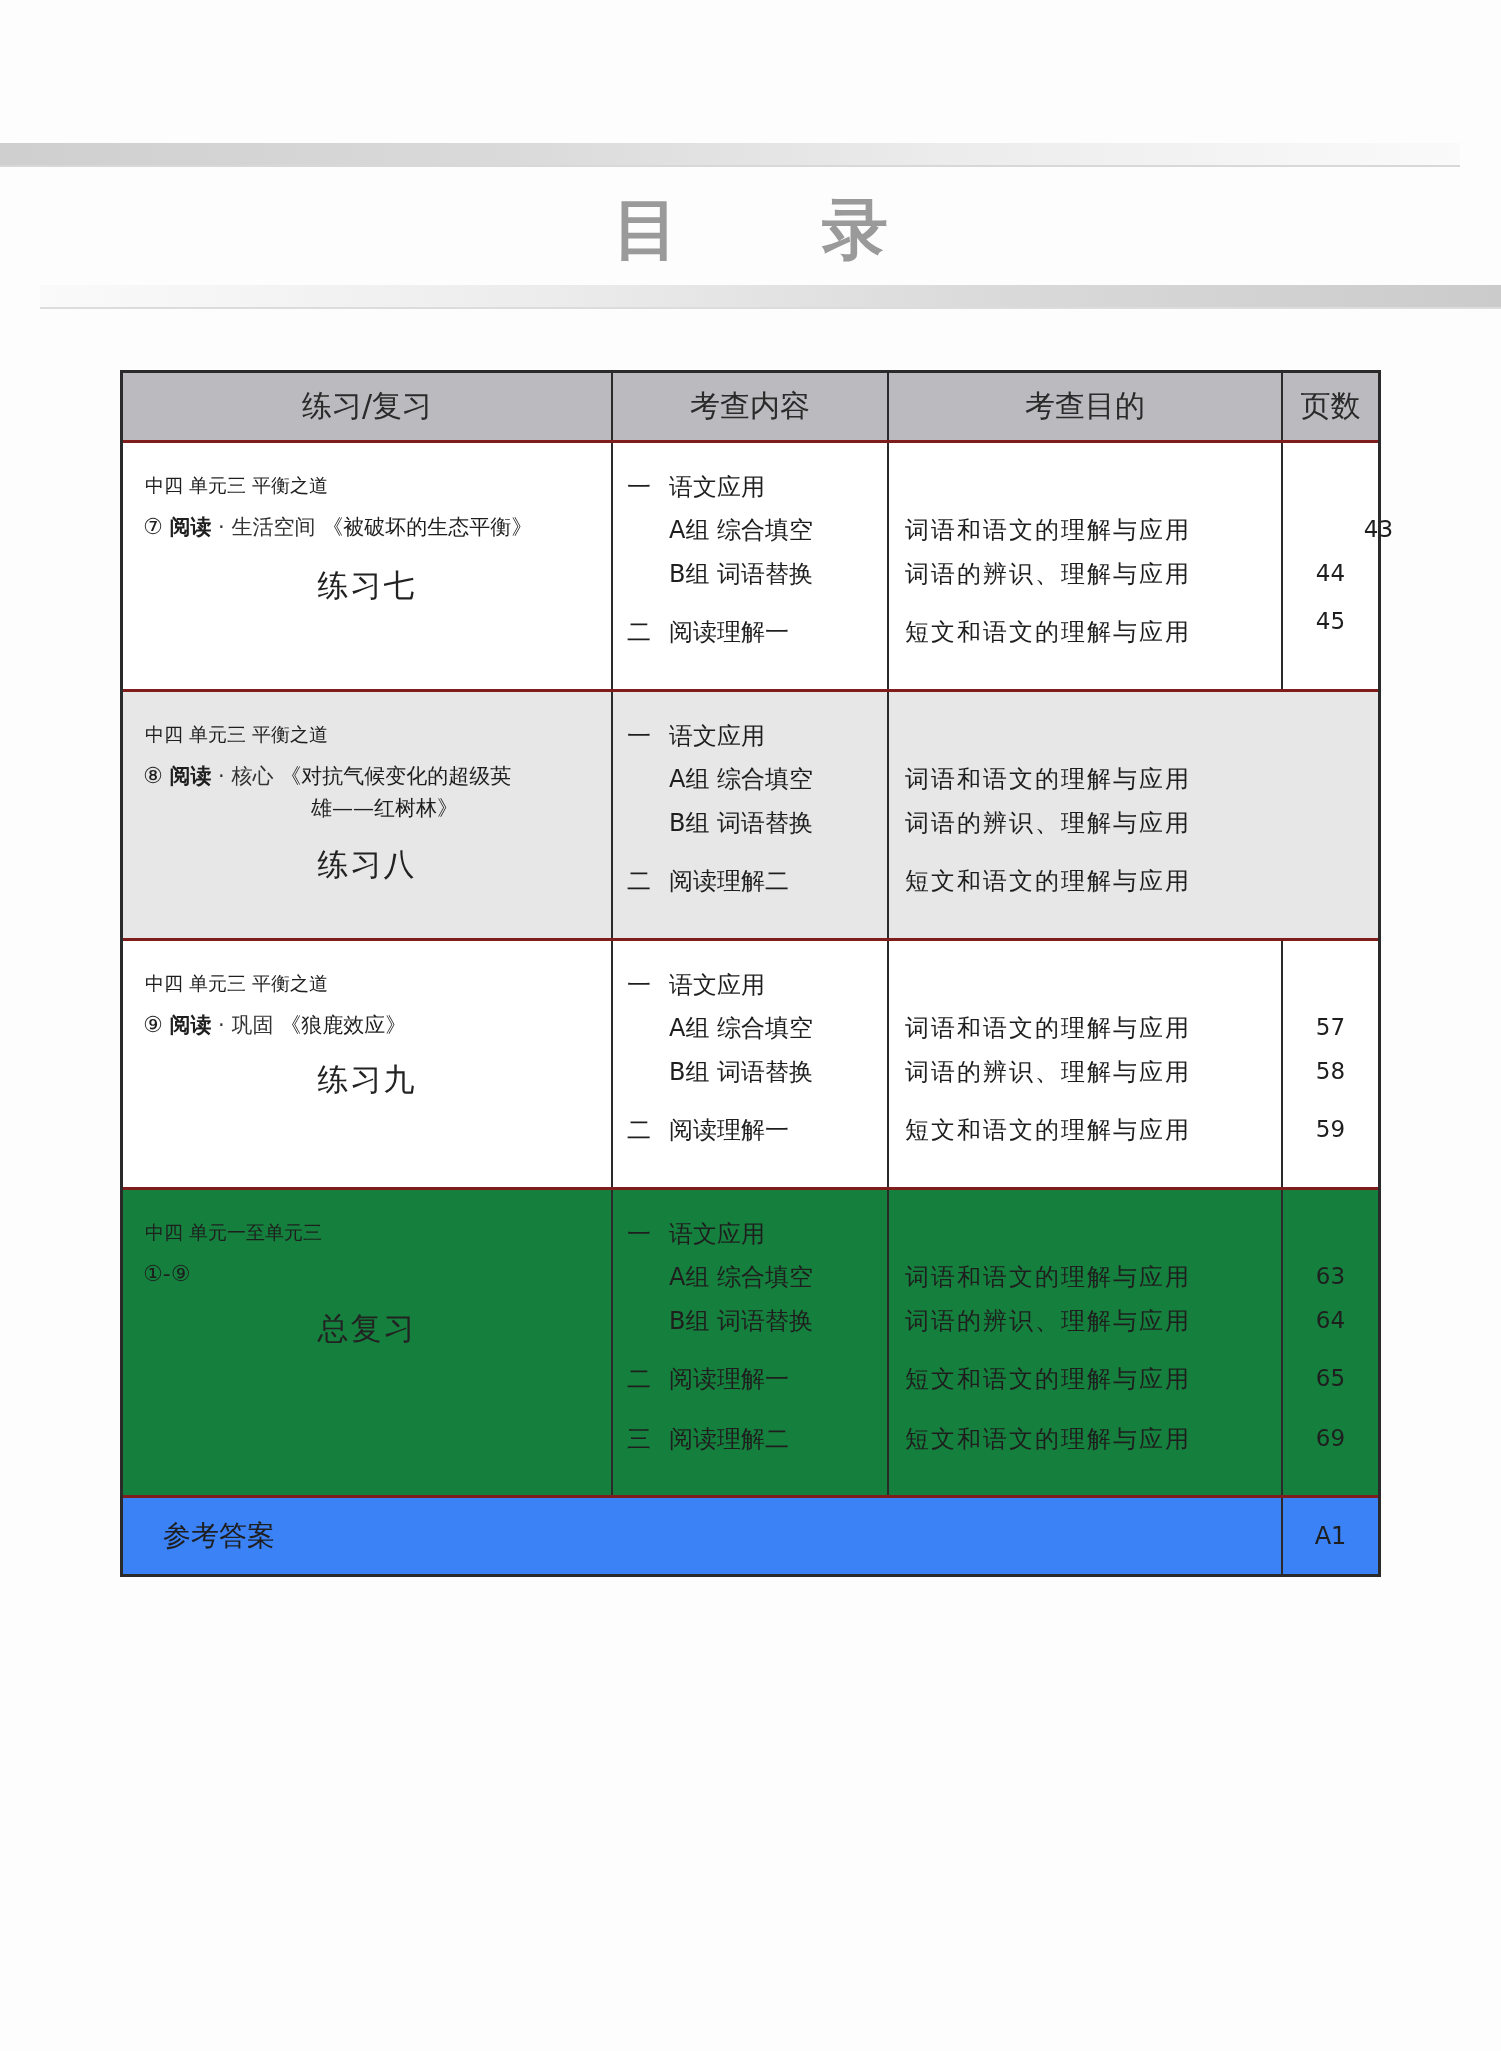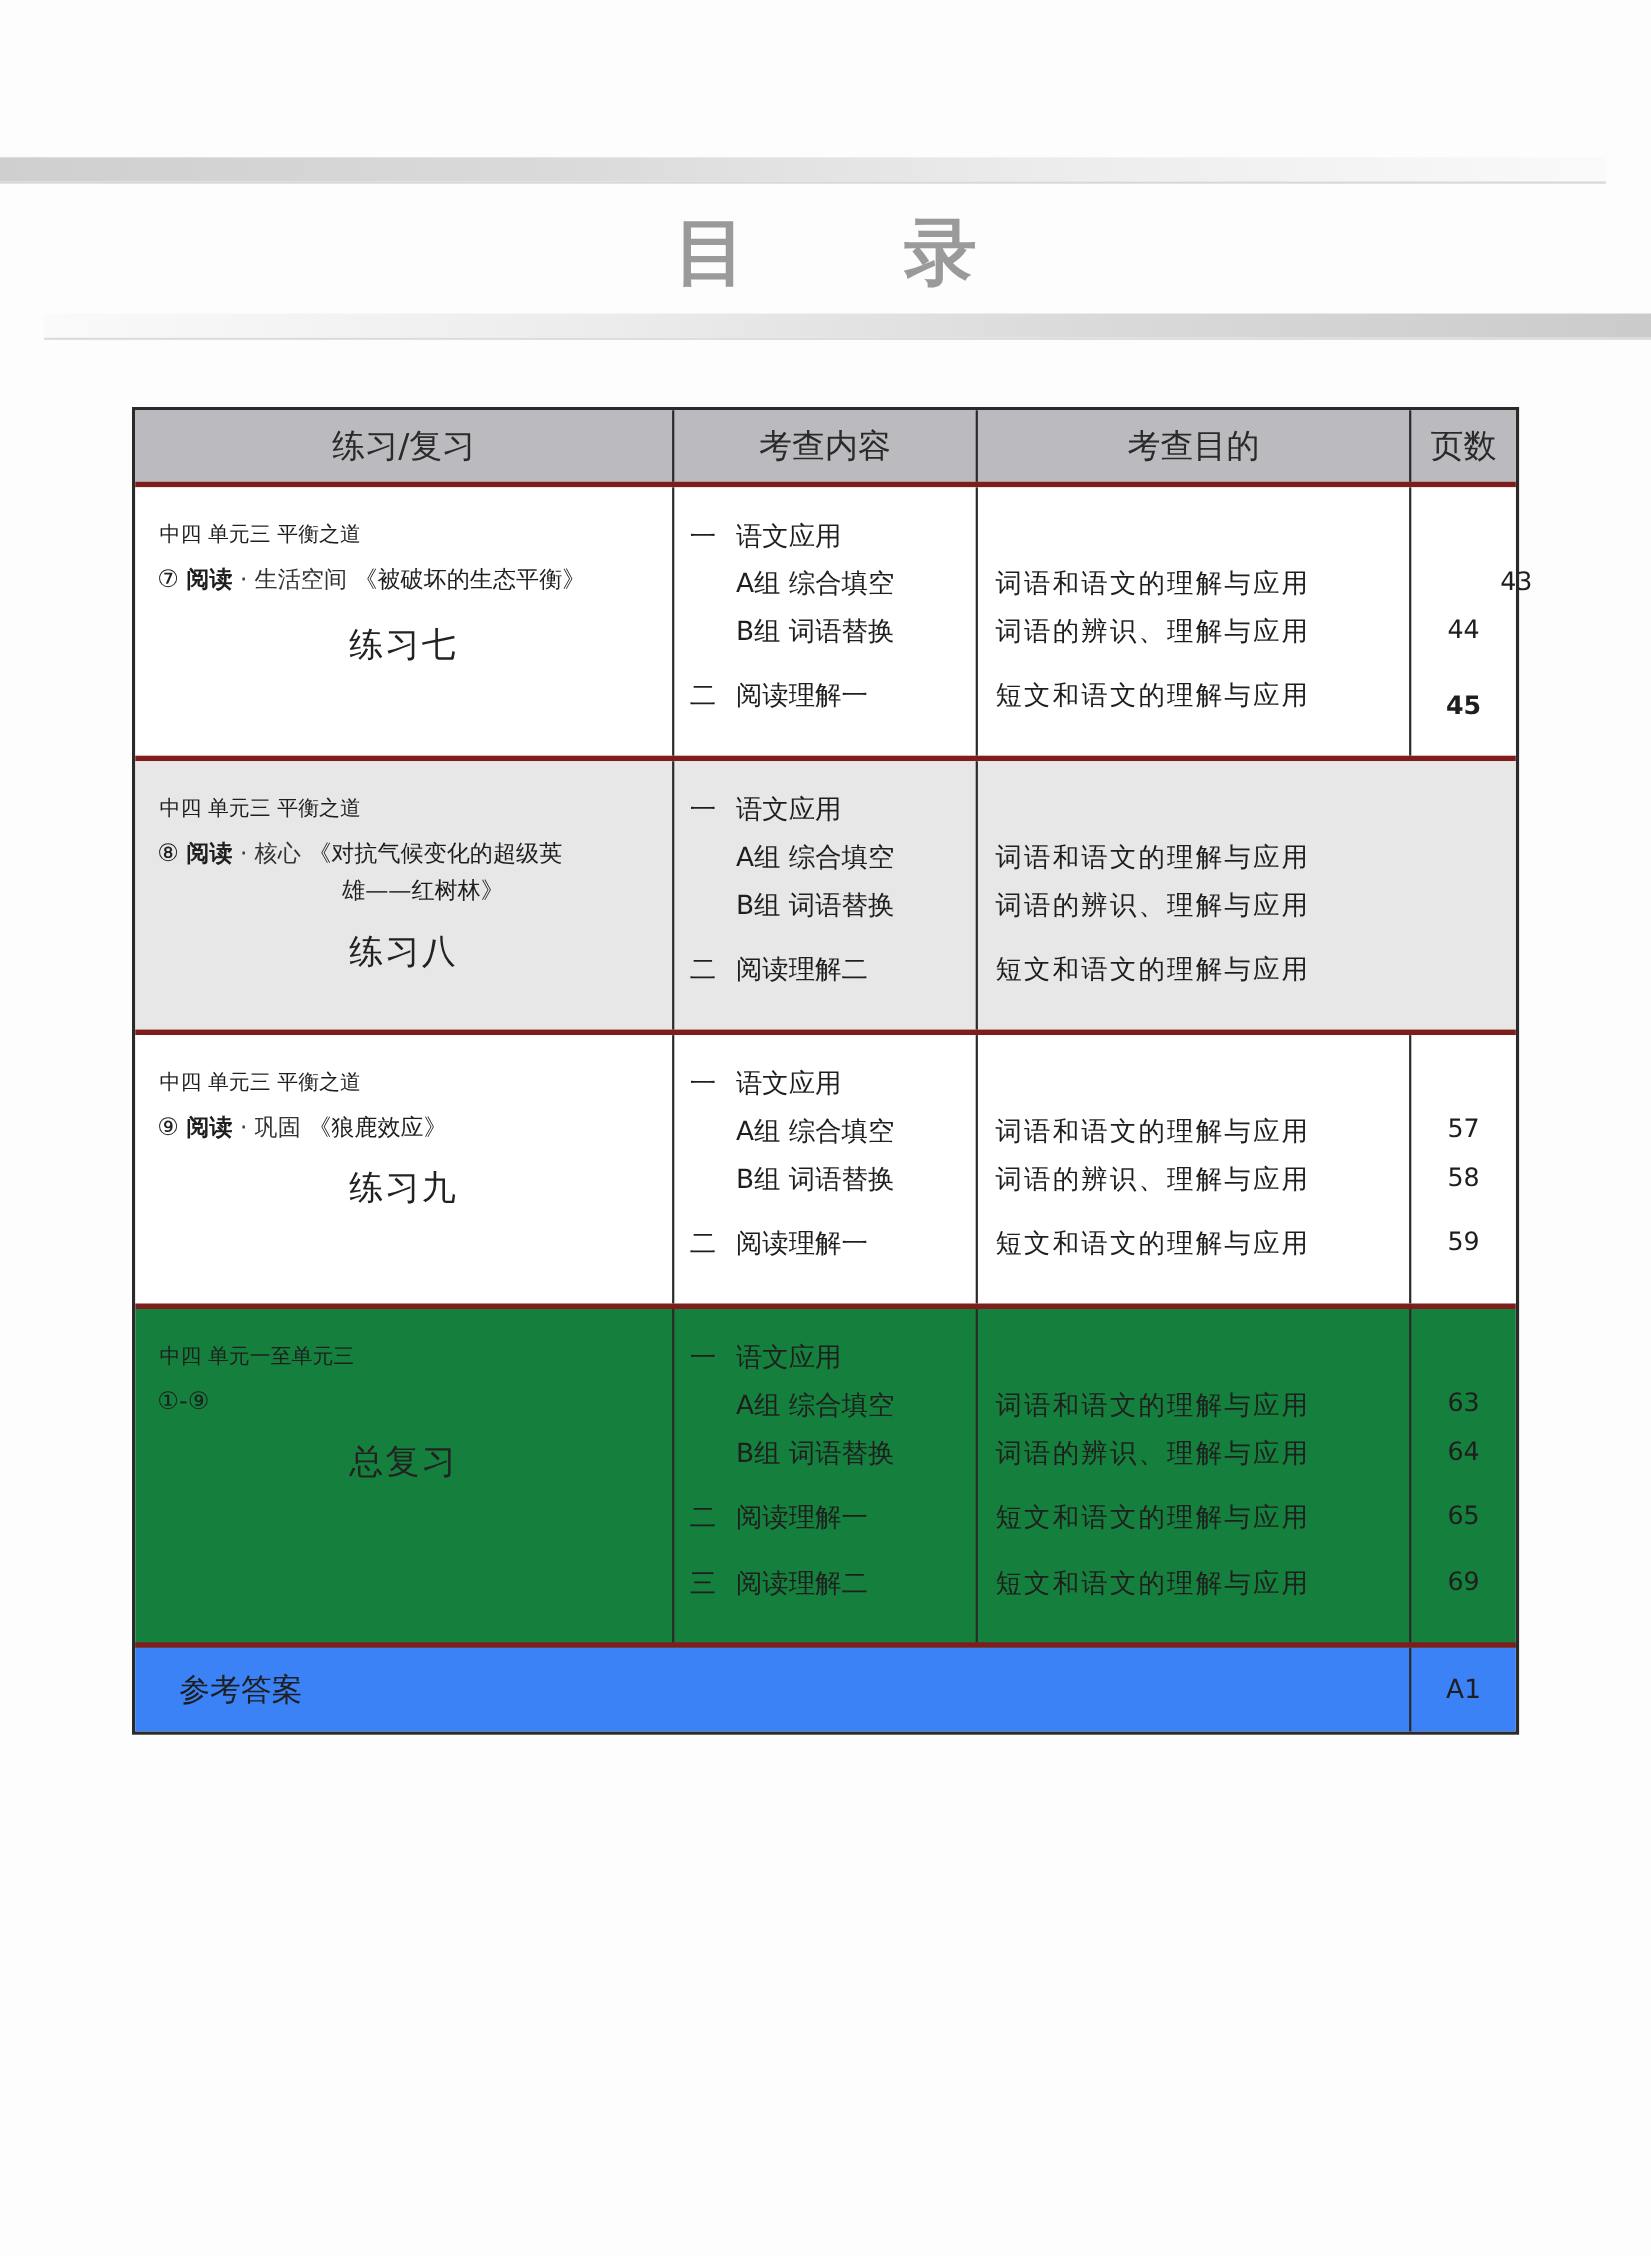--- a/index.html
+++ b/index.html
@@ -19,21 +19,21 @@
   }
   .page-title {
     position:absolute; left:0; top:185px; width:1501px; text-align:center;
     font-size:66px; font-weight:bold; color:#9a9a9a; letter-spacing:60px; text-indent:60px;
     font-family:"DejaVu Sans", sans-serif;
   }
   .toc {
     position:absolute; left:120px; top:370px; width:1261px;
     border:3px solid #2a2a2a; box-sizing:border-box;
   }
-  .row { display:flex; border-bottom:5px solid #7f1d1d; box-sizing:border-box; }
+  .row { display:flex; border-bottom:3px solid #7f1d1d; box-sizing:border-box; }
   .row:last-child { border-bottom:none; }
   .cell { box-sizing:border-box; border-right:2px solid #2a2a2a; position:relative; }
   .cell:last-child { border-right:none; }
   .c1 { width:490px; }
   .c2 { width:276px; }
   .c3 { width:394px; }
   .c4 { width:95px; }
   .header { height:70px; background:#bbbbbf; }
   .header .cell {
     display:flex; align-items:center; justify-content:center;
@@ -99,21 +99,21 @@
       <div class="line lvl1" style="top:173px;"><span class="mk">二</span><span>阅读理解一</span></div>
     </div>
     <div class="cell c3">
       <div class="line" style="top:71px;">词语和语文的理解与应用</div>
       <div class="line" style="top:115px;">词语的辨识、理解与应用</div>
       <div class="line" style="top:173px;">短文和语文的理解与应用</div>
     </div>
     <div class="cell c4">
       <div class="line" style="top:73px;margin-left:48px;">43</div>
       <div class="line" style="top:117px;">44</div>
-      <div class="line" style="top:186px;font-weight:bold;">45</div>
+      <div class="line" style="top:165px;">45</div>
     </div>
   </div>
 
   <div class="row sect bg-light">
     <div class="cell c1">
       <div class="unit">中四  单元三  平衡之道</div>
       <div class="reading">
         <span class="num">⑧</span>
         <span class="bold">阅读</span>
         <span class="topic">· 核心</span>

